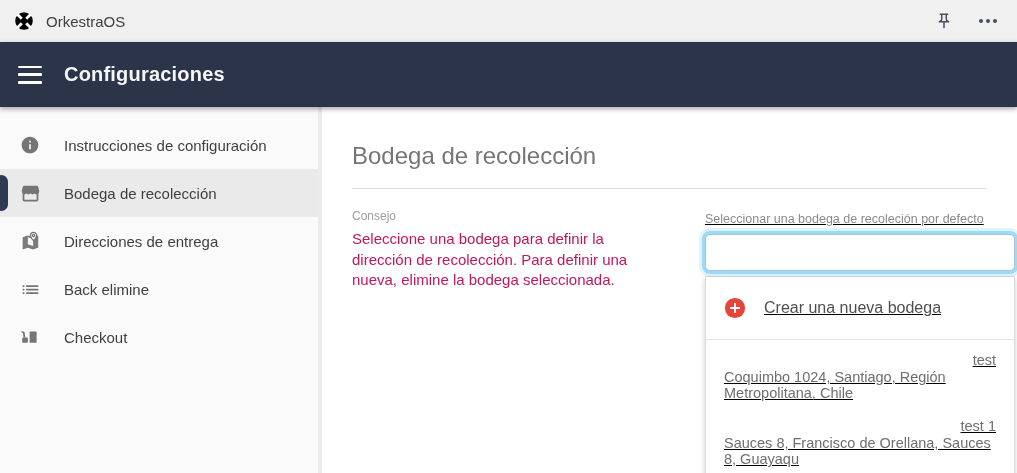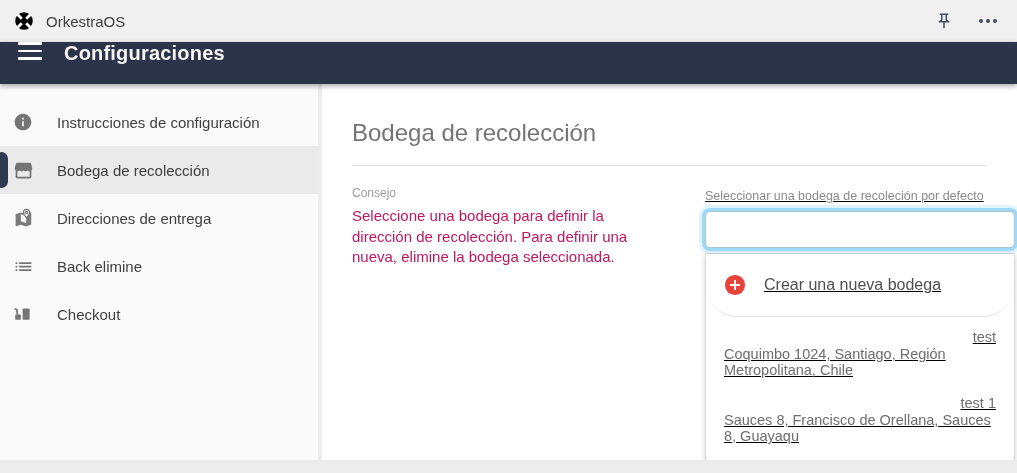--- a/index.html
+++ b/index.html
@@ -9,30 +9,30 @@
   
   .appbar { height:42px; background:#f0f0f0; display:flex; align-items:center; padding:0 18px 0 14px; }
   .logo { width:20px; height:20px; flex:0 0 auto; }
   .app-title { margin-left:12px; font-size:15px; color:#404040; }
   .appbar-right { margin-left:auto; display:flex; align-items:center; gap:22px; }
   .icon-btn { width:22px; height:22px; display:flex; align-items:center; justify-content:center; color:#454e61; cursor:pointer; }
   .dots { display:flex; gap:3px; }
   .dots span { width:4px; height:4px; border-radius:50%; background:#454e61; }
 
   
-  .toolbar { height:42px; background:#2b3449; display:flex; align-items:flex-start; padding-left:18px;
+  .toolbar { height:65px; background:#2b3449; display:flex; align-items:center; padding-left:18px;
              box-shadow:0 2px 5px rgba(0,0,0,0.35); position:relative; z-index:5; }
   .hamburger { width:24px; height:18px; display:flex; flex-direction:column; justify-content:space-between; cursor:pointer; }
   .hamburger i { display:block; height:2.6px; background:#fff; border-radius:1px; }
   .toolbar-title { color:#f5f5f5; font-size:20px; font-weight:bold; margin-left:22px; letter-spacing:0.2px; }
 
   
   .page-body { display:flex; height:376px; }
   .sidebar { width:318px; background:#fafafa; padding-top:14px; flex:0 0 auto; }
-  .side-item { height:48px; display:flex; align-items:center; padding-left:11px; position:relative; cursor:pointer; }
+  .side-item { height:48px; display:flex; align-items:center; padding-left:18px; position:relative; cursor:pointer; }
   .side-item.selected { background:#eaeaea; }
   .side-item.selected::before { content:""; position:absolute; left:-5px; top:6px; width:13px; height:36px;
                                 background:#2e3a52; border-radius:7px; }
   .side-icon { width:24px; height:24px; color:#757575; display:flex; align-items:center; justify-content:center; flex:0 0 auto; }
   .side-label { margin-left:22px; font-size:15px; color:#3f3f3f; }
 
   .main { flex:1; background:#fff; margin-left:4px; padding:35px 30px 0 30px; overflow:hidden; }
   .page-title { font-size:24px; font-weight:400; color:#757575; }
   .divider { border-bottom:1px solid #e0e0e0; margin-top:18px; }
 
@@ -42,21 +42,21 @@
   .tip-text { font-size:15px; color:#be185d; line-height:1.38; }
 
   .col-right { width:351px; flex:0 0 auto; margin-left:16px; position:relative;text-decoration:underline; }
   .select-label { font-size:12.5px; color:#8a8a8a; margin-top:3px; margin-bottom:8px; }
   .select-input { width:310px; height:37px; border:1px solid #a9c6d4; border-radius:5px; background:#fff;
                   outline:none; padding:0 10px; font-size:15px; color:#444;
                   box-shadow:0 0 0 3px rgba(120,205,245,0.65), 0 0 0 6px rgba(120,205,245,0.22); }
 
   .dropdown { margin-top:5px; width:310px; background:#fff; border:1px solid #d9d9d9;
               box-shadow:0 2px 6px rgba(0,0,0,0.18); border-radius:1px; }
-  .dd-create { display:flex; align-items:center; padding:20px 18px; border-bottom:1px solid #e3e3e3; cursor:pointer;border-radius:31px; }
+  .dd-create { display:flex; align-items:center; padding:20px 18px; border-bottom:1px solid #e3e3e3; cursor:pointer; }
   .add-circle { width:22px; height:22px; flex:0 0 auto; }
   .dd-create-label { margin-left:18px; font-size:16px; color:#4f4f4f; }
   .dd-options { padding:12px 18px 16px 18px; }
   .dd-option { cursor:pointer; margin-bottom:16px; }
   .dd-option:last-child { margin-bottom:0; }
   .dd-name, .dd-address { font-size:14.5px; color:#6e6e6e; line-height:1.12; }
   .dd-address { line-height:1.12; }
   .dd-name { margin-bottom:1px;text-align:right; }
 </style>
 </head>

